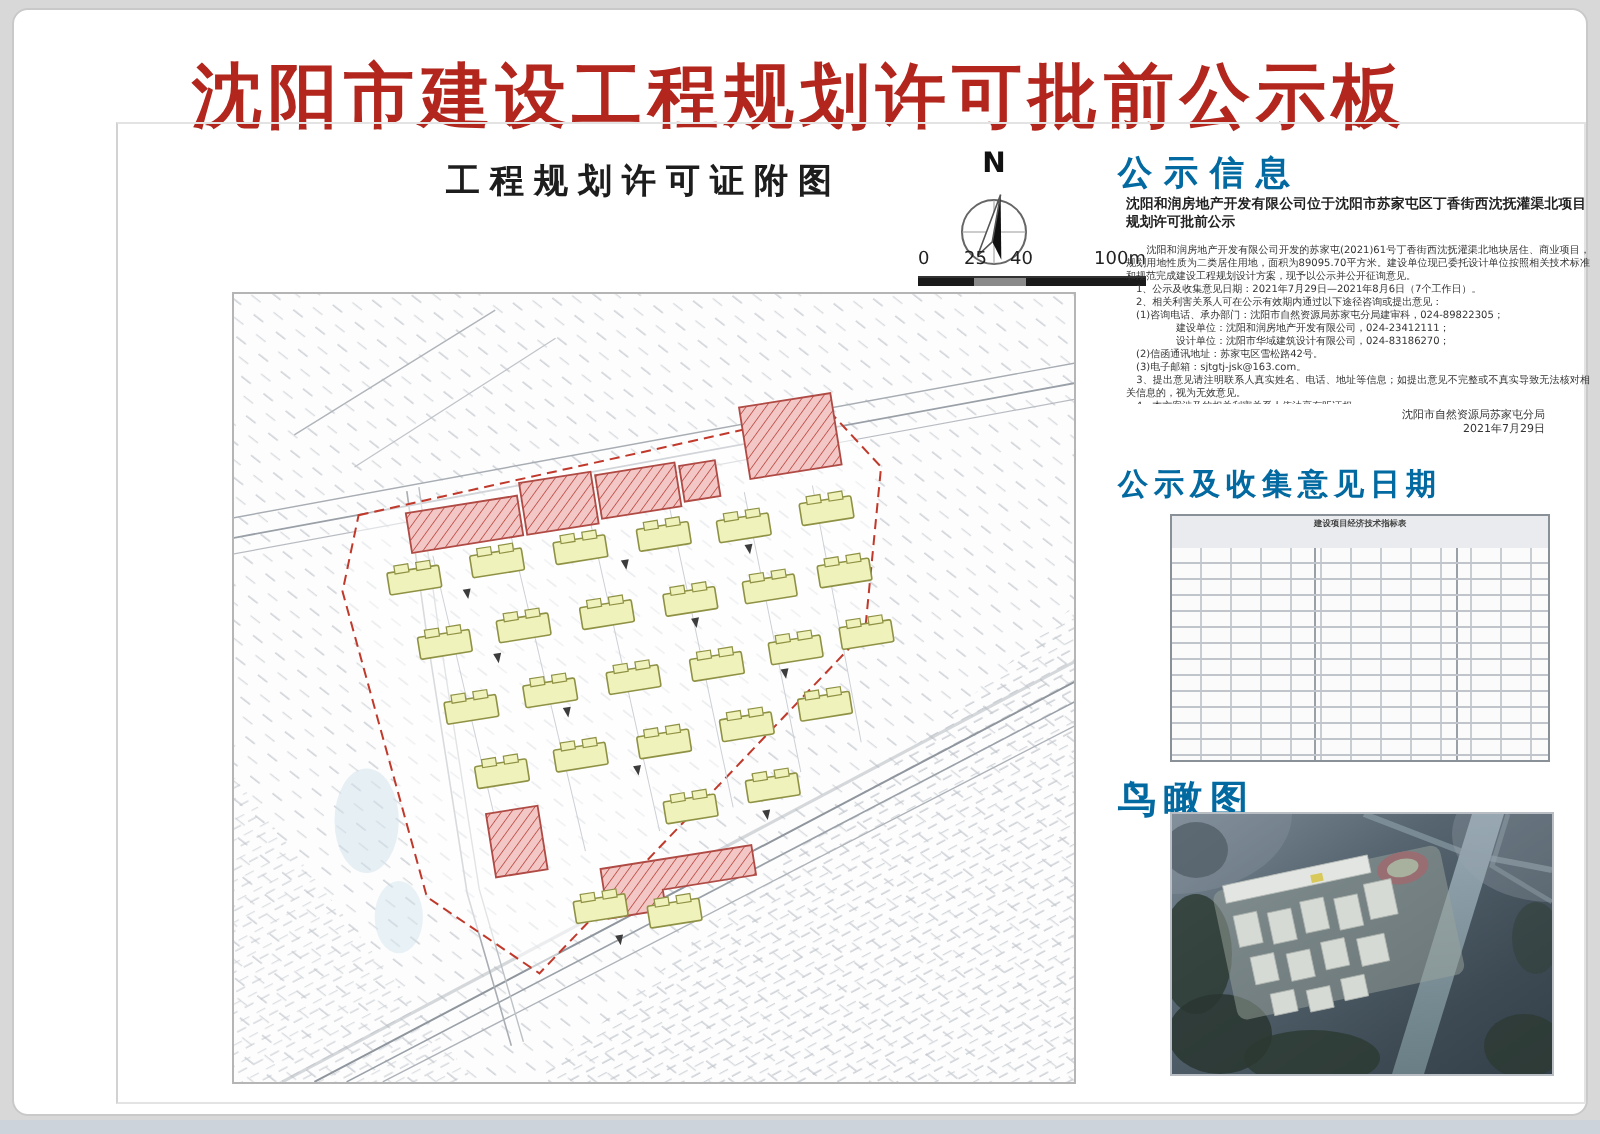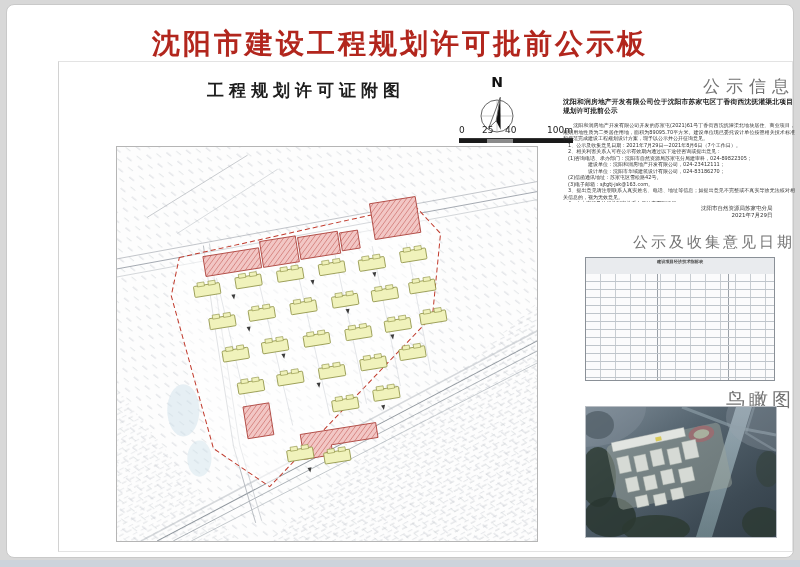--- a/index.html
+++ b/index.html
@@ -18,24 +18,24 @@
     background:#ccd3db;
   }
   .content-frame{
     position:absolute;left:51px;top:56px;width:733px;height:489px;
     border:1px solid #e3e3e3;border-left-color:#d2d2d2;
   }
   .main-title{
     position:absolute;left:0;top:20px;width:786px;
     text-align:center;
     font-family:"Liberation Serif","DejaVu Serif",serif;
-    font-size:28px;font-weight:bold;color:#b2261d;letter-spacing:3px;
+    font-size:35px;font-weight:bold;color:#b2261d;letter-spacing:3px;
   }
   .plan-label{
-    position:absolute;left:200px;top:74px;
+    position:absolute;left:216px;top:74px;
     font-family:Liberation Serif, serif;
     font-size:17px;color:#1d1d1d;letter-spacing:5px;font-weight:bold;
   }
   
   .compass{position:absolute;left:466px;top:70px;width:48px;height:66px;text-align:center;}
   .compass .n{font-size:14px;font-weight:bold;color:#111;font-family:"DejaVu Sans",sans-serif;line-height:14px;}
   
   .scalebar{position:absolute;left:452px;top:120px;width:114px;height:22px;}
   .scalebar .ticks{position:relative;height:11px;font-size:9px;color:#222;}
   .scalebar .t0{position:absolute;left:0;}
@@ -47,23 +47,23 @@
   .scalebar .s2{width:26px;height:4px;background:#8a8a8a;}
   .scalebar .s3{width:60px;height:4px;background:#1a1a1a;}
   
   .plan{
     position:absolute;left:109px;top:141px;width:420px;height:394px;
     background:#fdfdfd;border:1px solid #b5b5b5;box-shadow:0 0 0 3px #fff inset,0 0 0 4px #dcdcdc inset;
   }
   .plan svg{display:block;width:100%;height:100%;}
   
   .rcol-title{
-    position:absolute;width:236px;text-align:right;
+    position:absolute;width:236px;text-align:left;
     font-family:"Liberation Serif","DejaVu Serif",serif;
-    font-weight:normal;color:#737373;
+    font-weight:bold;color:#0369a1;
   }
   .notice-title{left:552px;top:70px;font-size:17px;letter-spacing:6px;}
   .ind-title{left:552px;top:228px;font-size:15px;letter-spacing:3px;}
   .bird-title{left:552px;top:382px;font-size:19px;letter-spacing:4px;}
   .notice-heading{
     position:absolute;left:556px;top:93px;width:230px;height:22px;overflow:hidden;
   }
   .notice-heading .inner{
     transform:scale(0.62);transform-origin:0 0;width:371px;
     font-size:11px;font-weight:bold;color:#222;line-height:14px;text-align:justify;

